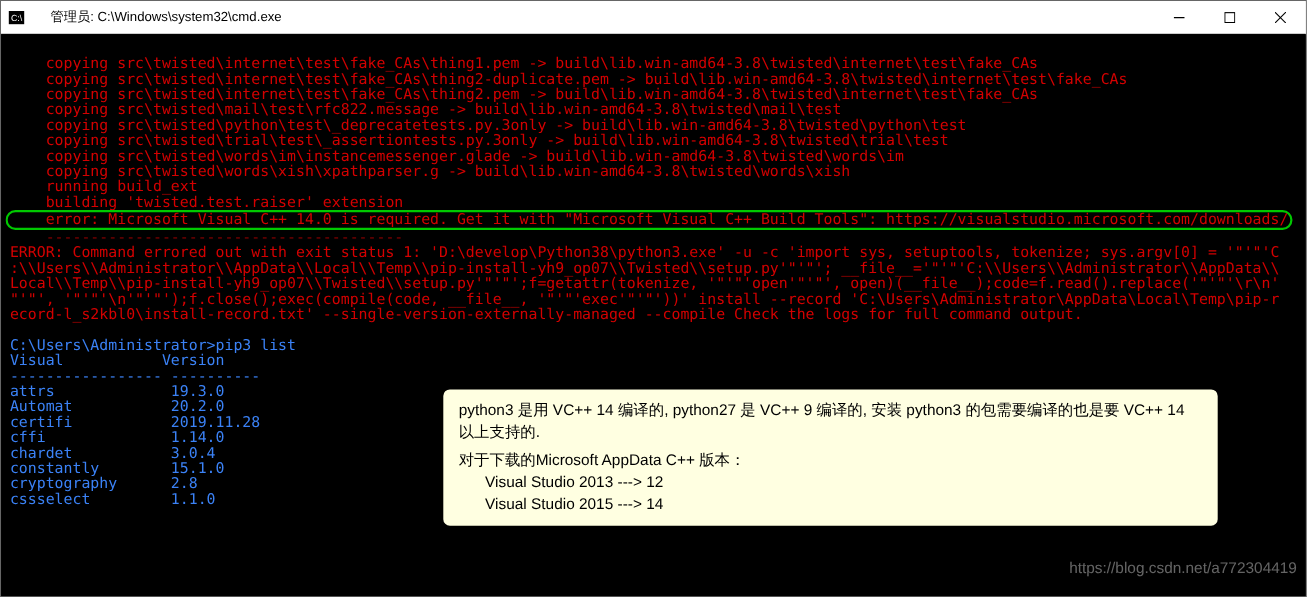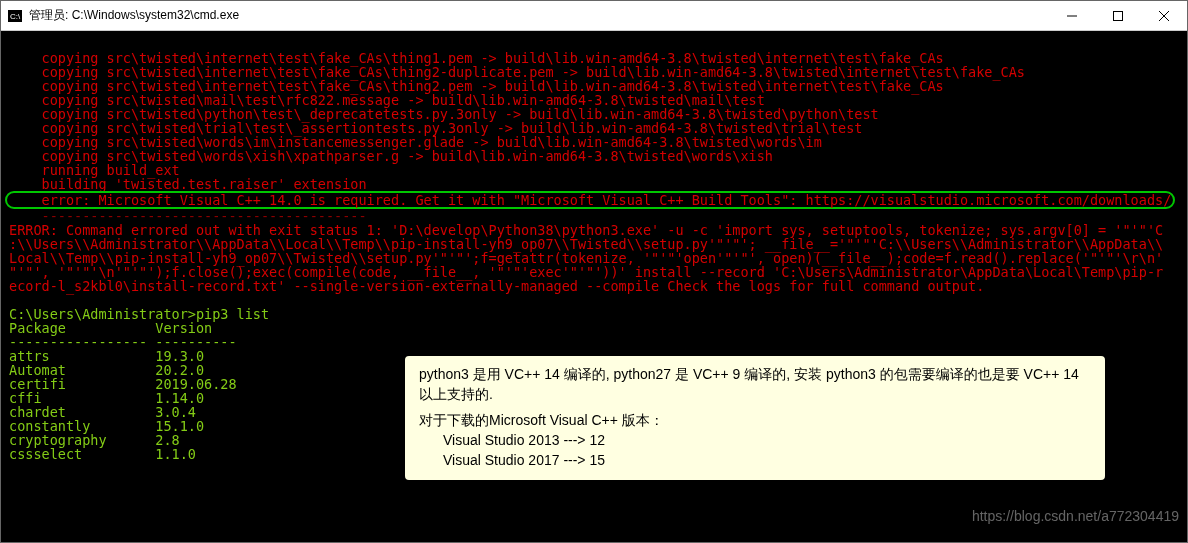--- a/index.html
+++ b/index.html
@@ -29,21 +29,21 @@
     font-size: 12px;
     color: #000;
   }
   .title-icon {
     width: 16px; height: 16px;
     margin: 0 6px;
     display: inline-flex;
     align-items: center; justify-content: center;
     color: #000;
   }
-  .title-text { flex: 1; }
+  .title-text { flex: 1; margin-left: 17px; }
   .win-controls { display: flex; }
   .win-btn {
     width: 46px; height: 30px;
     display: flex; align-items: center; justify-content: center;
     color: #000;
     font-size: 10px;
   }
   .win-btn svg { width: 10px; height: 10px; }
   .console {
     position: absolute;
@@ -52,35 +52,35 @@
     border: 4px solid #000;
     font-family: "NSimSun","SimSun","Consolas",monospace;
     font-size: 13.5px;
     line-height: 14px;
     white-space: pre;
     overflow: hidden;
     padding: 2px 4px;
   }
   .red { color: #d40000; }
   .darkred { color: #8b0000; }
-  .yellow { color: #84cc16; }
+  .yellow { color: #3b82f6; }
   .highlight-box {
     border: 2px solid #00c800;
     border-radius: 10px;
     padding: 0 2px;
     display: inline-block;
     margin-left: -4px;
   }
   .tooltip {
     position: absolute;
     left: 398px;
     top: 349px;
     width: 712px;
     background: #ffffe1;
-    border: 6px solid #000000;
+    border: 4px solid #000000;
     border-radius: 10px;
     padding: 8px 14px 10px 14px;
     font-family: "Microsoft YaHei","SimSun",sans-serif;
     font-size: 14px;
     line-height: 20px;
     color: #000;
     box-shadow: 2px 2px 4px rgba(0,0,0,0.4);
     white-space: normal;
   }
   .tooltip .indent { margin-left: 24px; }
@@ -139,34 +139,34 @@
     building 'twisted.test.raiser' extension</span>
 <span class="highlight-box"><span class="red">    error: Microsoft Visual C++ 14.0 is required. Get it with "Microsoft Visual C++ Build Tools": https://visualstudio.microsoft.com/downloads/</span></span>
 <span class="darkred">    ----------------------------------------</span>
 <span class="red">ERROR: Command errored out with exit status 1: 'D:\develop\Python38\python3.exe' -u -c 'import sys, setuptools, tokenize; sys.argv[0] = '"'"'C
 :\\Users\\Administrator\\AppData\\Local\\Temp\\pip-install-yh9_op07\\Twisted\\setup.py'"'"'; __file__='"'"'C:\\Users\\Administrator\\AppData\\
 Local\\Temp\\pip-install-yh9_op07\\Twisted\\setup.py'"'"';f=getattr(tokenize, '"'"'open'"'"', open)(__file__);code=f.read().replace('"'"'\r\n'
 "'"', '"'"'\n'"'"');f.close();exec(compile(code, __file__, '"'"'exec'"'"'))' install --record 'C:\Users\Administrator\AppData\Local\Temp\pip-r
 ecord-l_s2kbl0\install-record.txt' --single-version-externally-managed --compile Check the logs for full command output.</span>
 
 <span class="yellow"><span>C:\Users\Administrator&gt;</span><span>pip3 list</span></span>
-<span class="yellow">Package           Version</span>
+<span class="yellow">Visual           Version</span>
 <span class="yellow">----------------- ----------</span>
 <span class="yellow" id="pkg-lines">attrs             19.3.0
 Automat           20.2.0
-certifi           2019.06.28
+certifi           2019.11.28
 cffi              1.14.0
 chardet           3.0.4
 constantly        15.1.0
 cryptography      2.8
 cssselect         1.1.0</span>
   </div>
 
   <div class="tooltip">
     <div>python3 是用 VC++ 14 编译的, python27 是 VC++ 9 编译的, 安装 python3 的包需要编译的也是要 VC++ 14 以上支持的.</div>
     <div style="height:6px"></div>
-    <div>对于下载的Microsoft Visual C++ 版本：</div>
+    <div>对于下载的Microsoft AppData C++ 版本：</div>
     <div class="indent">Visual Studio 2013 ---&gt; 12</div>
-    <div class="indent">Visual Studio 2017 ---&gt; 15</div>
+    <div class="indent">Visual Studio 2015 ---&gt; 14</div>
   </div>
 
   <div class="watermark">https://blog.csdn.net/a772304419</div>
 </div>
 
 </body></html>

